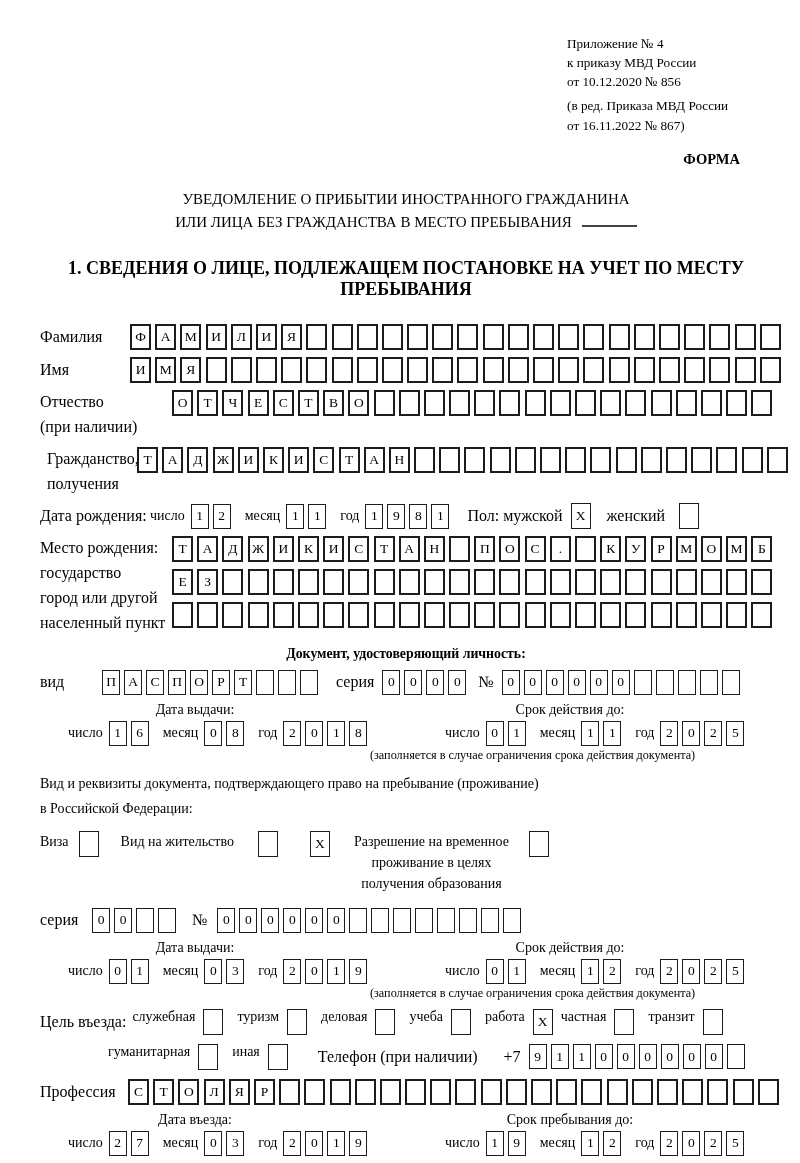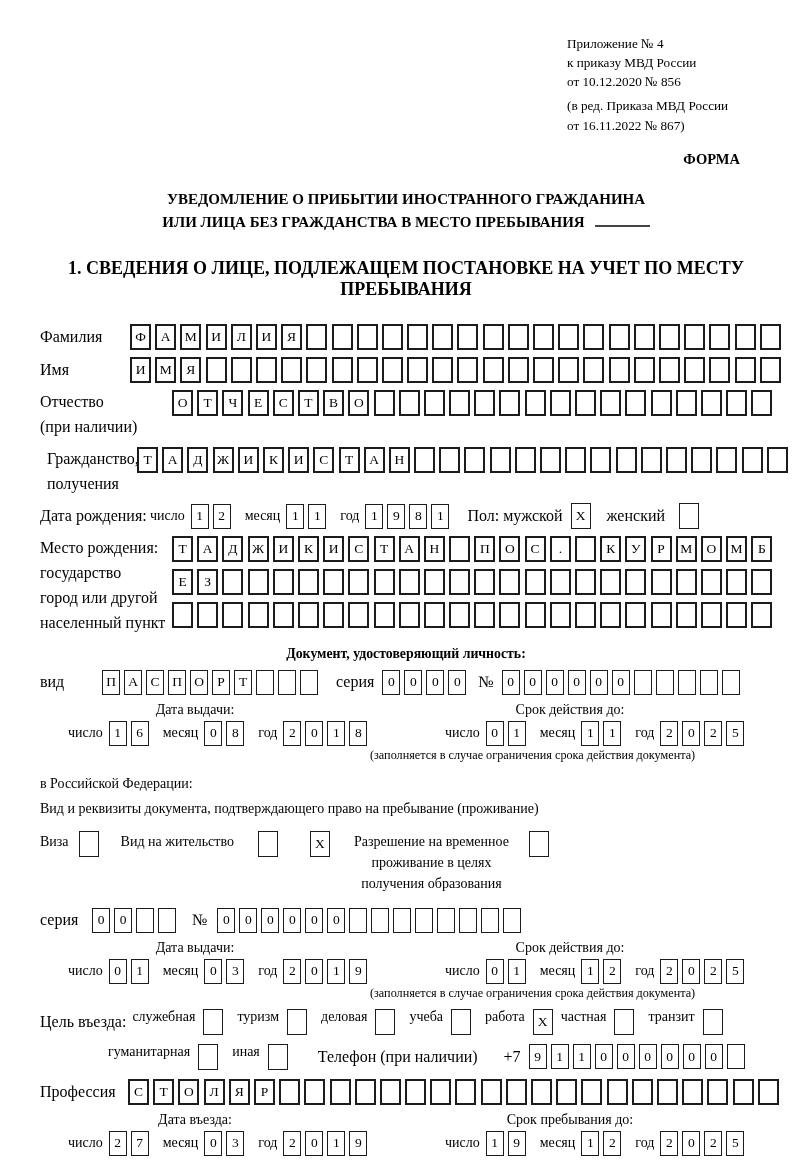--- a/index.html
+++ b/index.html
@@ -5,21 +5,21 @@
   html,body{margin:0;padding:0;background:#fff;}
   body{width:800px;height:1163px;overflow:hidden;color:#000;
        font-family:"Liberation Serif", serif;font-size:14px;}
   .page{padding:34px 28px 0 40px;box-sizing:border-box;}
 
   
   .appendix{margin-left:auto;width:205px;font-size:13.2px;line-height:1.45;}
   .appendix .gap{margin-top:5px;}
   .forma{margin-top:16px;text-align:right;padding-right:32px;font-weight:bold;font-size:14.5px;}
 
-  .title{margin-top:20px;text-align:center;font-weight:bold;font-size:15px;line-height:1.55;}
+  .title{margin-top:20px;text-align:center;font-weight:normal;font-size:15px;line-height:1.55;}
   .uslot{display:inline-block;width:55px;border-bottom:2px solid #444;height:13px;margin-left:10px;}
 
   .sect{margin-top:24px;text-align:center;font-weight:bold;font-size:18px;}
 
   .rows{margin-top:24px;}
   .row{display:flex;align-items:center;margin-bottom:7px;}
   .row-top{align-items:flex-start;}
   .lbl{font-size:16px;flex:none;}
   .lbl2{line-height:1.55;}
 
@@ -417,22 +417,22 @@
               <span class="cell">0</span>
               <span class="cell">2</span>
               <span class="cell">5</span>
             </span>
         </div>
       </div>
     </div>
     <div class="fnote">(заполняется в случае ограничения срока действия документа)</div>
 
     <div style="margin-top:6px;line-height:1.8;">
+      <div>Вид и реквизиты документа, подтверждающего право на пребывание (проживание)</div>
       <div>в Российской Федерации:</div>
-      <div>Вид и реквизиты документа, подтверждающего право на пребывание (проживание)</div>
     </div>
 
     <div class="opts">
       <span class="opt">
         <span class="ol">Виза</span>
         <span class="boxes cb">
             <span class="cell"></span>
           </span>
       </span>
       <span class="opt" style="margin-left:22px;">

